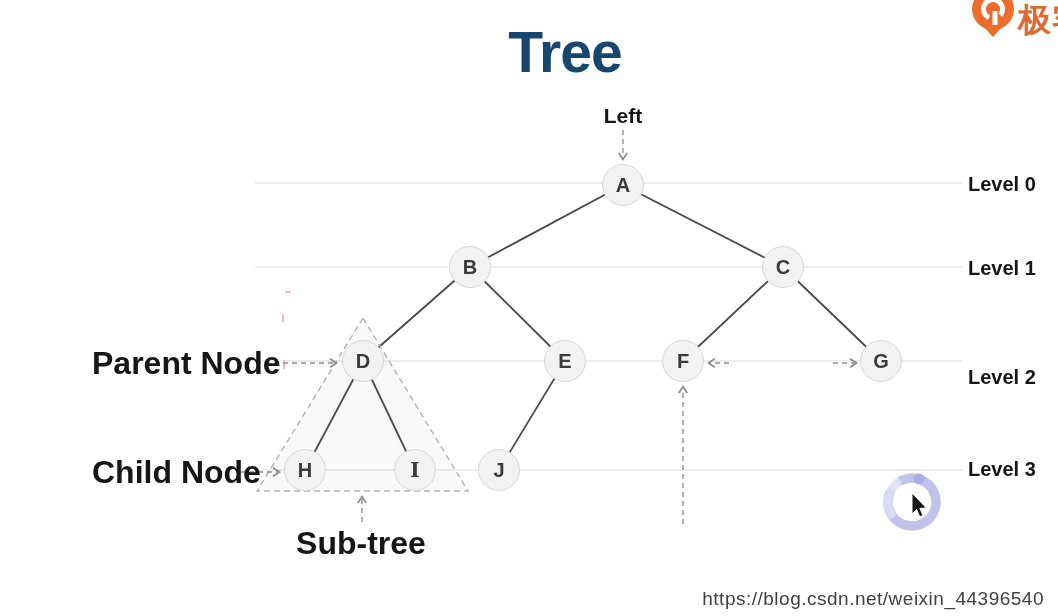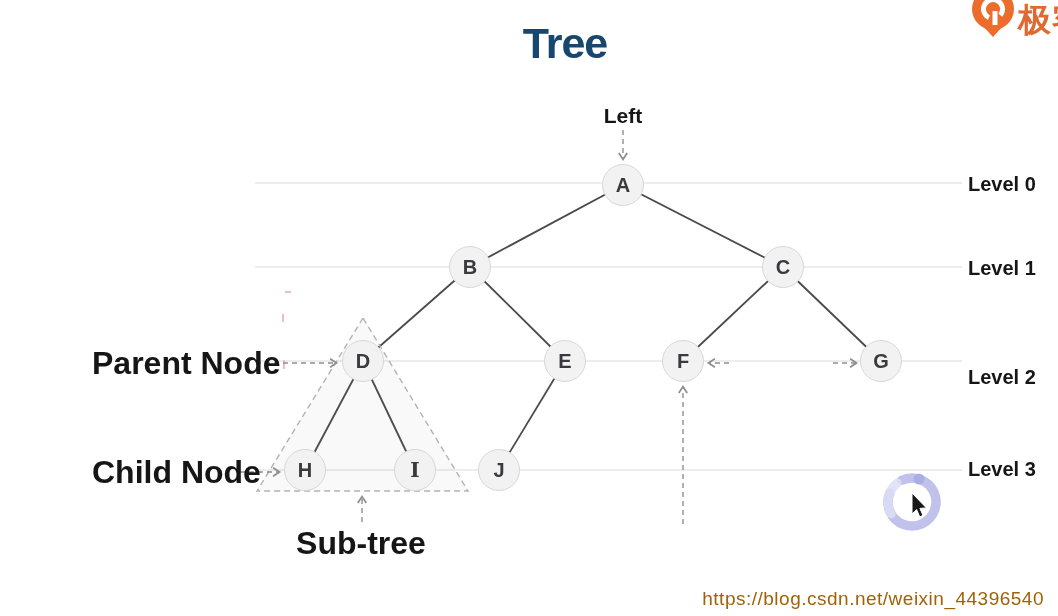--- a/index.html
+++ b/index.html
@@ -7,21 +7,21 @@
     position:relative;width:1058px;height:616px;background:#ffffff;
     overflow:hidden;font-family:"Liberation Sans", sans-serif;color:#1a1a1a;
   }
   svg.layer{position:absolute;left:0;top:0;width:1058px;height:616px;}
   
   .level-line{stroke:#e7e7e7;stroke-width:1.4;}
   .edge{stroke:#4a4a4a;stroke-width:1.8;}
   
   .title{
     position:absolute;top:19px;left:565px;transform:translateX(-50%);
-    font-size:43px;font-weight:bold;letter-spacing:-1px;color:#17466e;white-space:nowrap;
+    font-size:57px;font-weight:bold;letter-spacing:-1px;color:#17466e;white-space:nowrap;
   }
   
   .node{
     position:absolute;width:42px;height:42px;border-radius:50%;
     background:#f2f2f3;border:1px solid #d8d8db;box-sizing:border-box;
     display:flex;align-items:center;justify-content:center;
     font-size:20px;font-weight:bold;color:#3a3a3e;z-index:3;
   }
   .node[data-id="I"]{font-family:"DejaVu Serif", serif;font-weight:600;}
   
@@ -29,21 +29,21 @@
   .lbl.small{font-size:21px;font-weight:600;}
   .root-lbl{left:623px;top:116px;transform:translate(-50%,-50%);}
   .parent-lbl{left:92px;top:363px;transform:translateY(-50%);}
   .child-lbl{left:92px;top:472px;transform:translateY(-50%);}
   .subtree-lbl{left:361px;top:543px;transform:translate(-50%,-50%);text-align:right;}
   .siblings-lbl{left:780px;top:363px;transform:translate(-50%,-50%);}
   .leftnode-lbl{left:680px;top:545px;transform:translate(-50%,-50%);}
   .level-lbl{position:absolute;left:968px;transform:translateY(-50%);font-size:20px;font-weight:600;color:#161616;white-space:nowrap;z-index:4;}
   
   .watermark{
-    position:absolute;right:14px;top:588px;font-size:19px;color:#a16207;
+    position:absolute;right:14px;top:588px;font-size:19px;color:#404040;
     letter-spacing:.5px;z-index:5;
   }
   
   .logo{position:absolute;left:970px;top:-12px;width:88px;height:52px;z-index:6;}
   .logo-text{
     position:absolute;left:48px;top:10px;font-size:33px;font-weight:bold;
     color:#df6a31;white-space:nowrap;letter-spacing:1px;
   }
 </style>
 </head>

